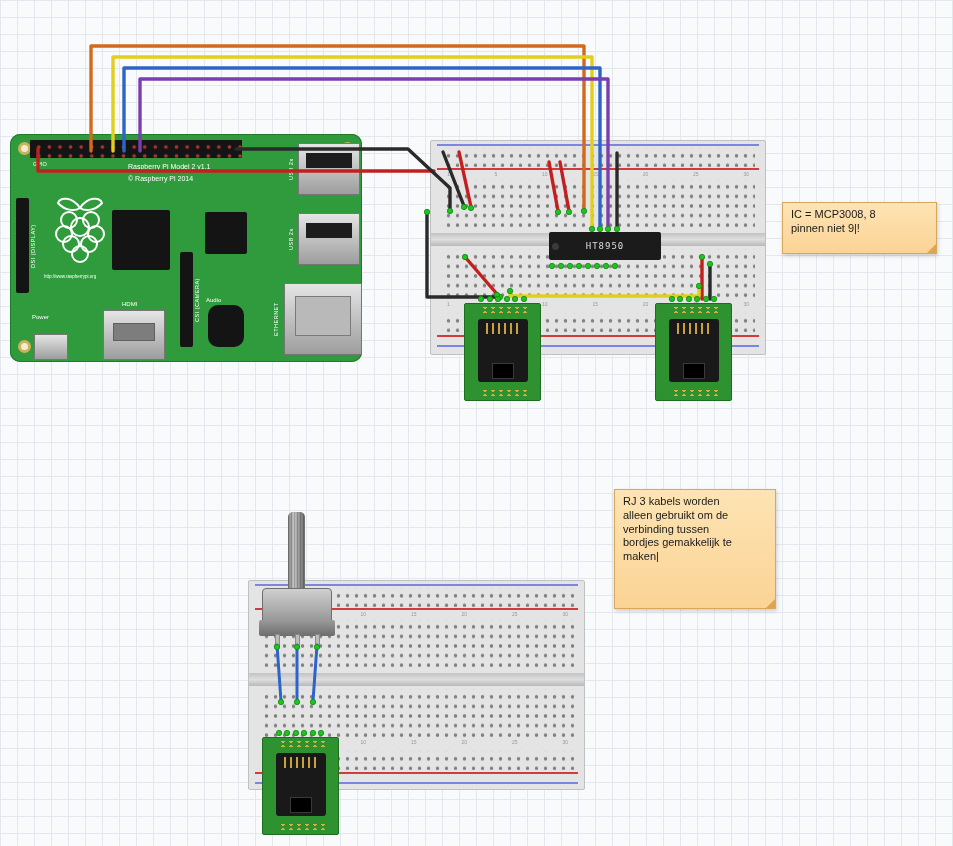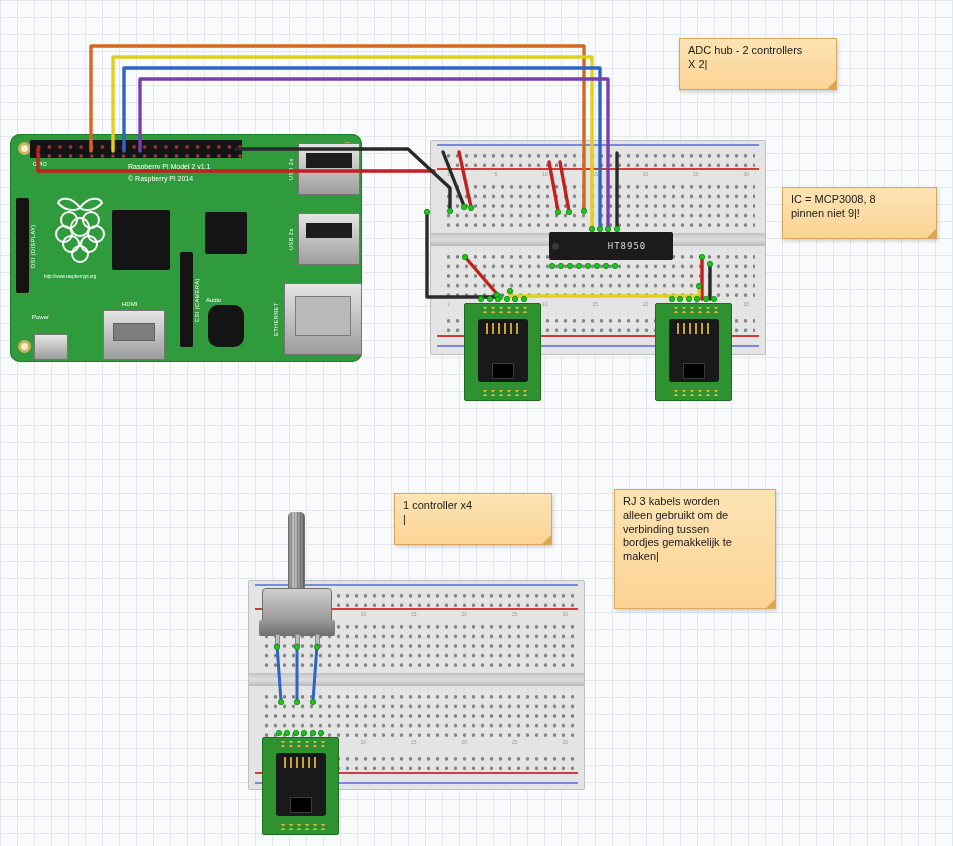--- a/index.html
+++ b/index.html
@@ -99,23 +99,23 @@
     content:"";position:absolute;left:8px;top:4px;right:8px;height:11px;
     background:repeating-linear-gradient(90deg,#c9a33a 0 2px,#191919 2px 6px);
   }
   .rj11-socket::after{
     content:"";position:absolute;left:14px;bottom:3px;width:20px;height:14px;
     background:#000;border:1px solid #3a3a3a;
   }
 
   
   .ic{
-    position:absolute;left:549px;top:232px;width:92px;height:28px;
+    position:absolute;left:549px;top:232px;width:112px;height:28px;
     background:#1b1b1b;border-radius:2px;z-index:5;
-    display:flex;align-items:center;justify-content:center;padding-left:32px;
+    display:flex;align-items:center;justify-content:center;
   }
   .ic::before{
     content:"";position:absolute;left:3px;top:50%;width:7px;height:7px;
     margin-top:-3.5px;border-radius:50%;background:#3a3a3a;
   }
   .ic-label{
     color:#ddd;font-family:"DejaVu Sans Mono",monospace;
     font-size:9px;letter-spacing:1px;
   }
 
@@ -385,31 +385,23 @@
         <circle cx="313" cy="702" r="2.7"></circle>
       <circle cx="279" cy="733" r="2.7"></circle>
         <circle cx="287" cy="733" r="2.7"></circle>
         <circle cx="296" cy="733" r="2.7"></circle>
         <circle cx="304" cy="733" r="2.7"></circle>
         <circle cx="313" cy="733" r="2.7"></circle>
         <circle cx="321" cy="733" r="2.7"></circle>
     </g>
   </svg>
 
-  <div class="note" style="left:679px;top:38px;width:140px;min-height:40px">
-    <div class="note-text">ADC hub - 2 controllers
-X 2|</div>
-  </div>
-  <div class="note" style="left:782px;top:187px;width:137px;min-height:40px">
+  <div class="note" style="left:782px;top:202px;width:137px;min-height:40px">
     <div class="note-text">IC = MCP3008, 8
 pinnen niet 9|!</div>
-  </div>
-  <div class="note" style="left:394px;top:493px;width:140px;min-height:40px">
-    <div class="note-text">1 controller  x4
-|</div>
   </div>
   <div class="note" style="left:614px;top:489px;width:144px;min-height:108px">
     <div class="note-text">RJ 3 kabels worden
 alleen gebruikt om de
 verbinding tussen
 bordjes gemakkelijk te
 maken|</div>
   </div>
 
 </div>

